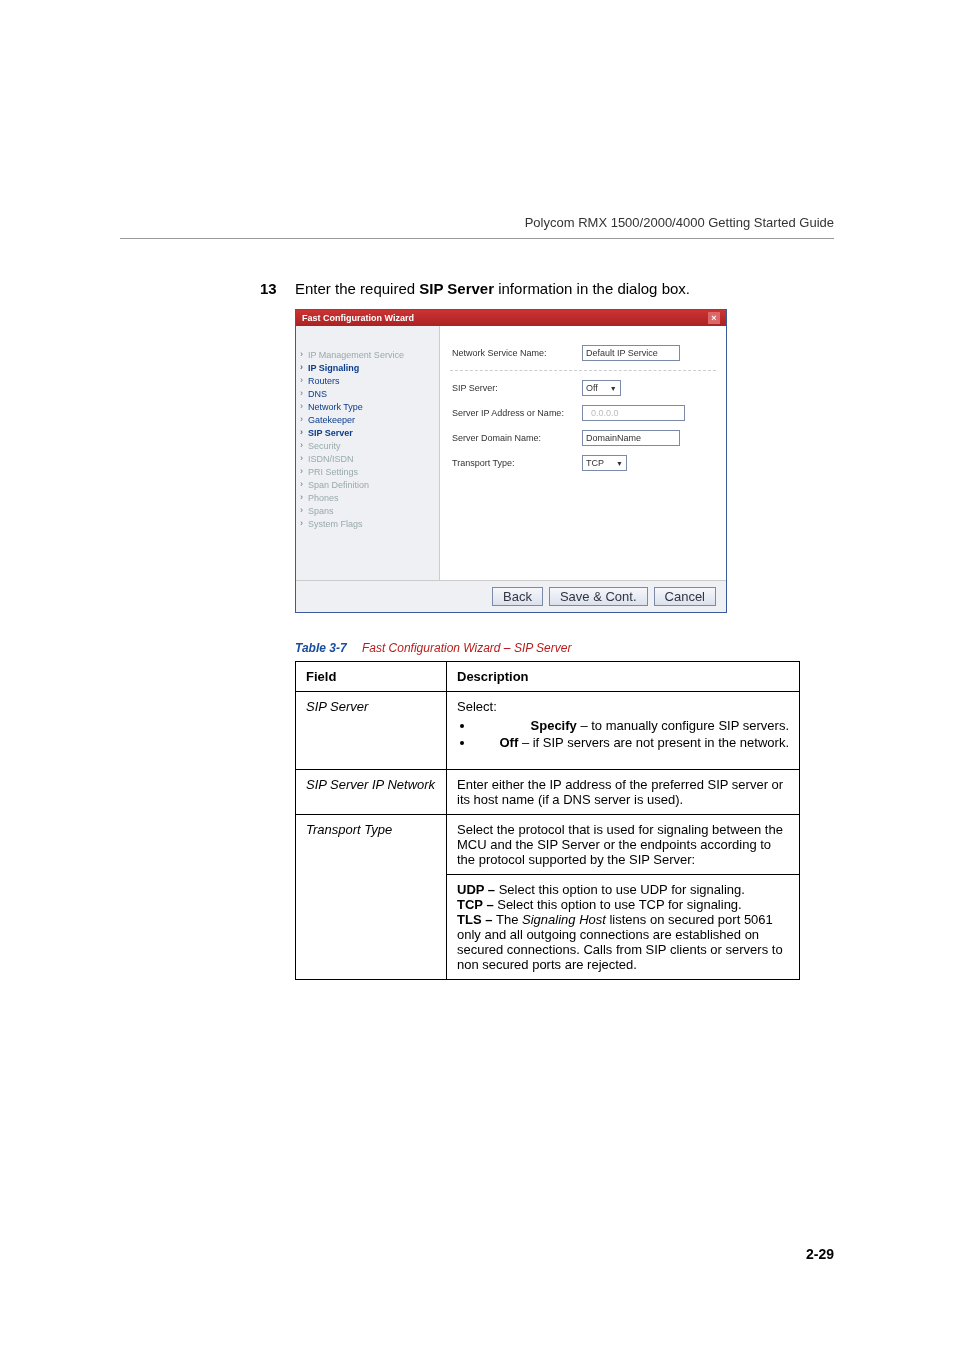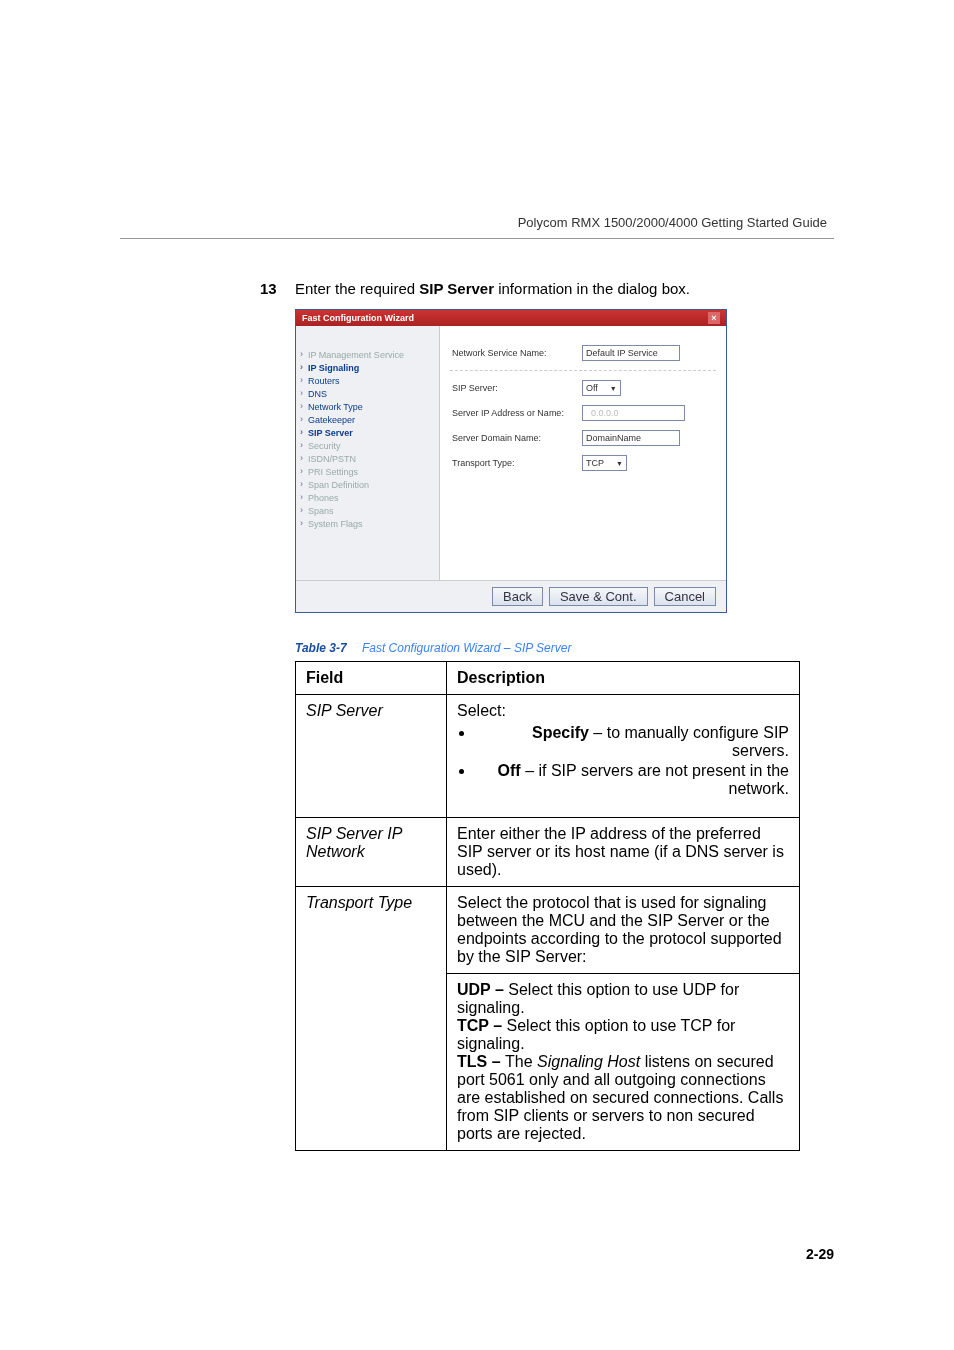--- a/index.html
+++ b/index.html
@@ -14,21 +14,21 @@
   .header-line {
     position: absolute;
     top: 238px;
     left: 120px;
     right: 120px;
     border-top: 1px solid #999;
   }
   .header-text {
     position: absolute;
     top: 215px;
-    right: 127px;
+    right: 120px;
     font-size: 13px;
     color: #333;
   }
   .content {
     position: absolute;
     top: 280px;
     left: 295px;
     right: 130px;
   }
   .step-num {
@@ -82,26 +82,26 @@
   .winput.med { width:90px;}
   .wselect { border:1px solid #7a8aa8; font-size:9px; background:#fff; height:14px; display:inline-flex; align-items:center; padding:0 3px;}
   .wselect .arrow { margin-left:12px; font-size:7px; color:#333;}
   .winput.disabled { color:#bbb;padding-left:8px;}
   .wizard-footer { display:flex; justify-content:flex-end; gap:6px; padding:6px 10px; background:#eef0f4; border-top:1px solid #ccc;}
   .wbtn { font-size:13px; border:1px solid #7a8aa8; background:linear-gradient(#f6f7fa,#dbe1ec); padding:1px 10px; color:#334; }
 
   
   .table-caption { font-size:12px; margin-top:28px; margin-bottom:6px;}
   .table-caption .num { color:#1a4ea0; font-style:italic; font-weight:bold;}
-  .table-caption .title { font-style:italic; color:#3b82f6; margin-left:12px;}
+  .table-caption .title { font-style:italic; color:#b91c1c; margin-left:12px;}
 
   table.ref {
     border-collapse: collapse;
     width: 505px;
-    font-size: 16px;
+    font-size: 13px;
   }
   table.ref th, table.ref td {
     border: 1px solid #000;
     padding: 7px 10px;
     text-align: left;
     vertical-align: top;
   }
   table.ref th { background:#fff; font-weight:bold;}
   table.ref td.field { font-style: italic; width: 130px;}
   table.ref ul { margin:4px 0 12px 0; padding-left: 18px; text-align: right;}
@@ -136,21 +136,21 @@
     <div class="wizard-body">
       <div class="wizard-nav">
         <div class="muted">IP Management Service</div>
         <div class="bold">IP Signaling</div>
         <div>Routers</div>
         <div>DNS</div>
         <div>Network Type</div>
         <div>Gatekeeper</div>
         <div class="bold">SIP Server</div>
         <div class="muted">Security</div>
-        <div class="muted">ISDN/PSTN</div>
+        <div class="muted">ISDN/ISDN</div>
         <div class="muted">PRI Settings</div>
         <div class="muted">Span Definition</div>
         <div class="muted">Phones</div>
         <div class="muted">Spans</div>
         <div class="muted">System Flags</div>
       </div>
       <div class="wizard-main">
         <div class="wizard-row">
           <label>Network Service Name:</label>
           <span class="winput med">Default IP Service</span>

